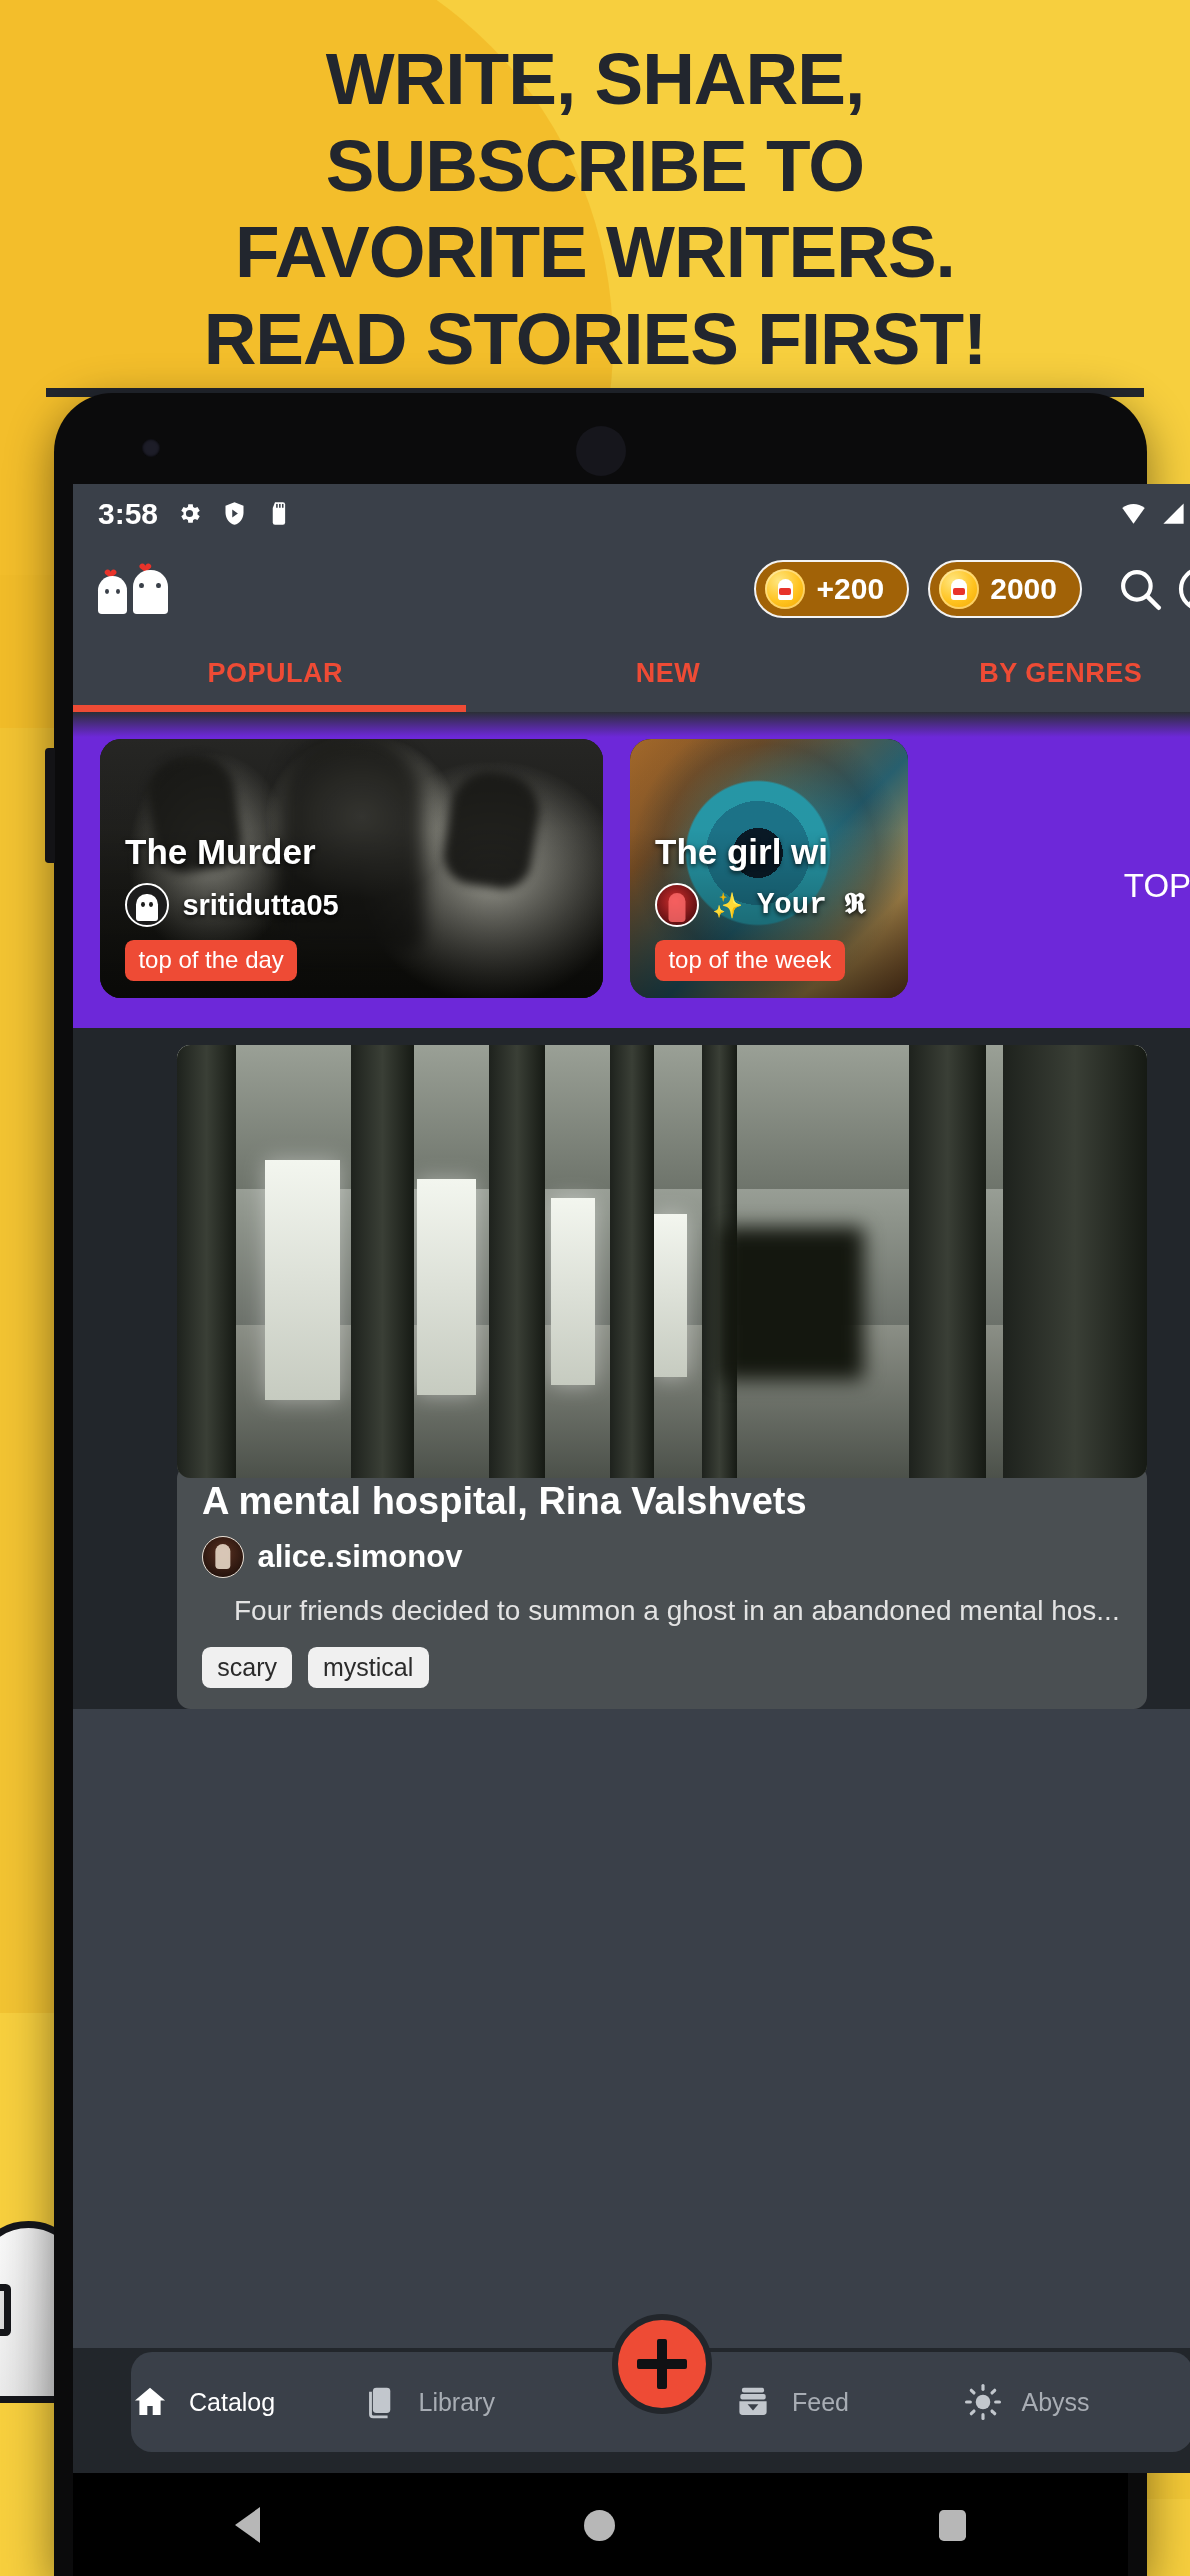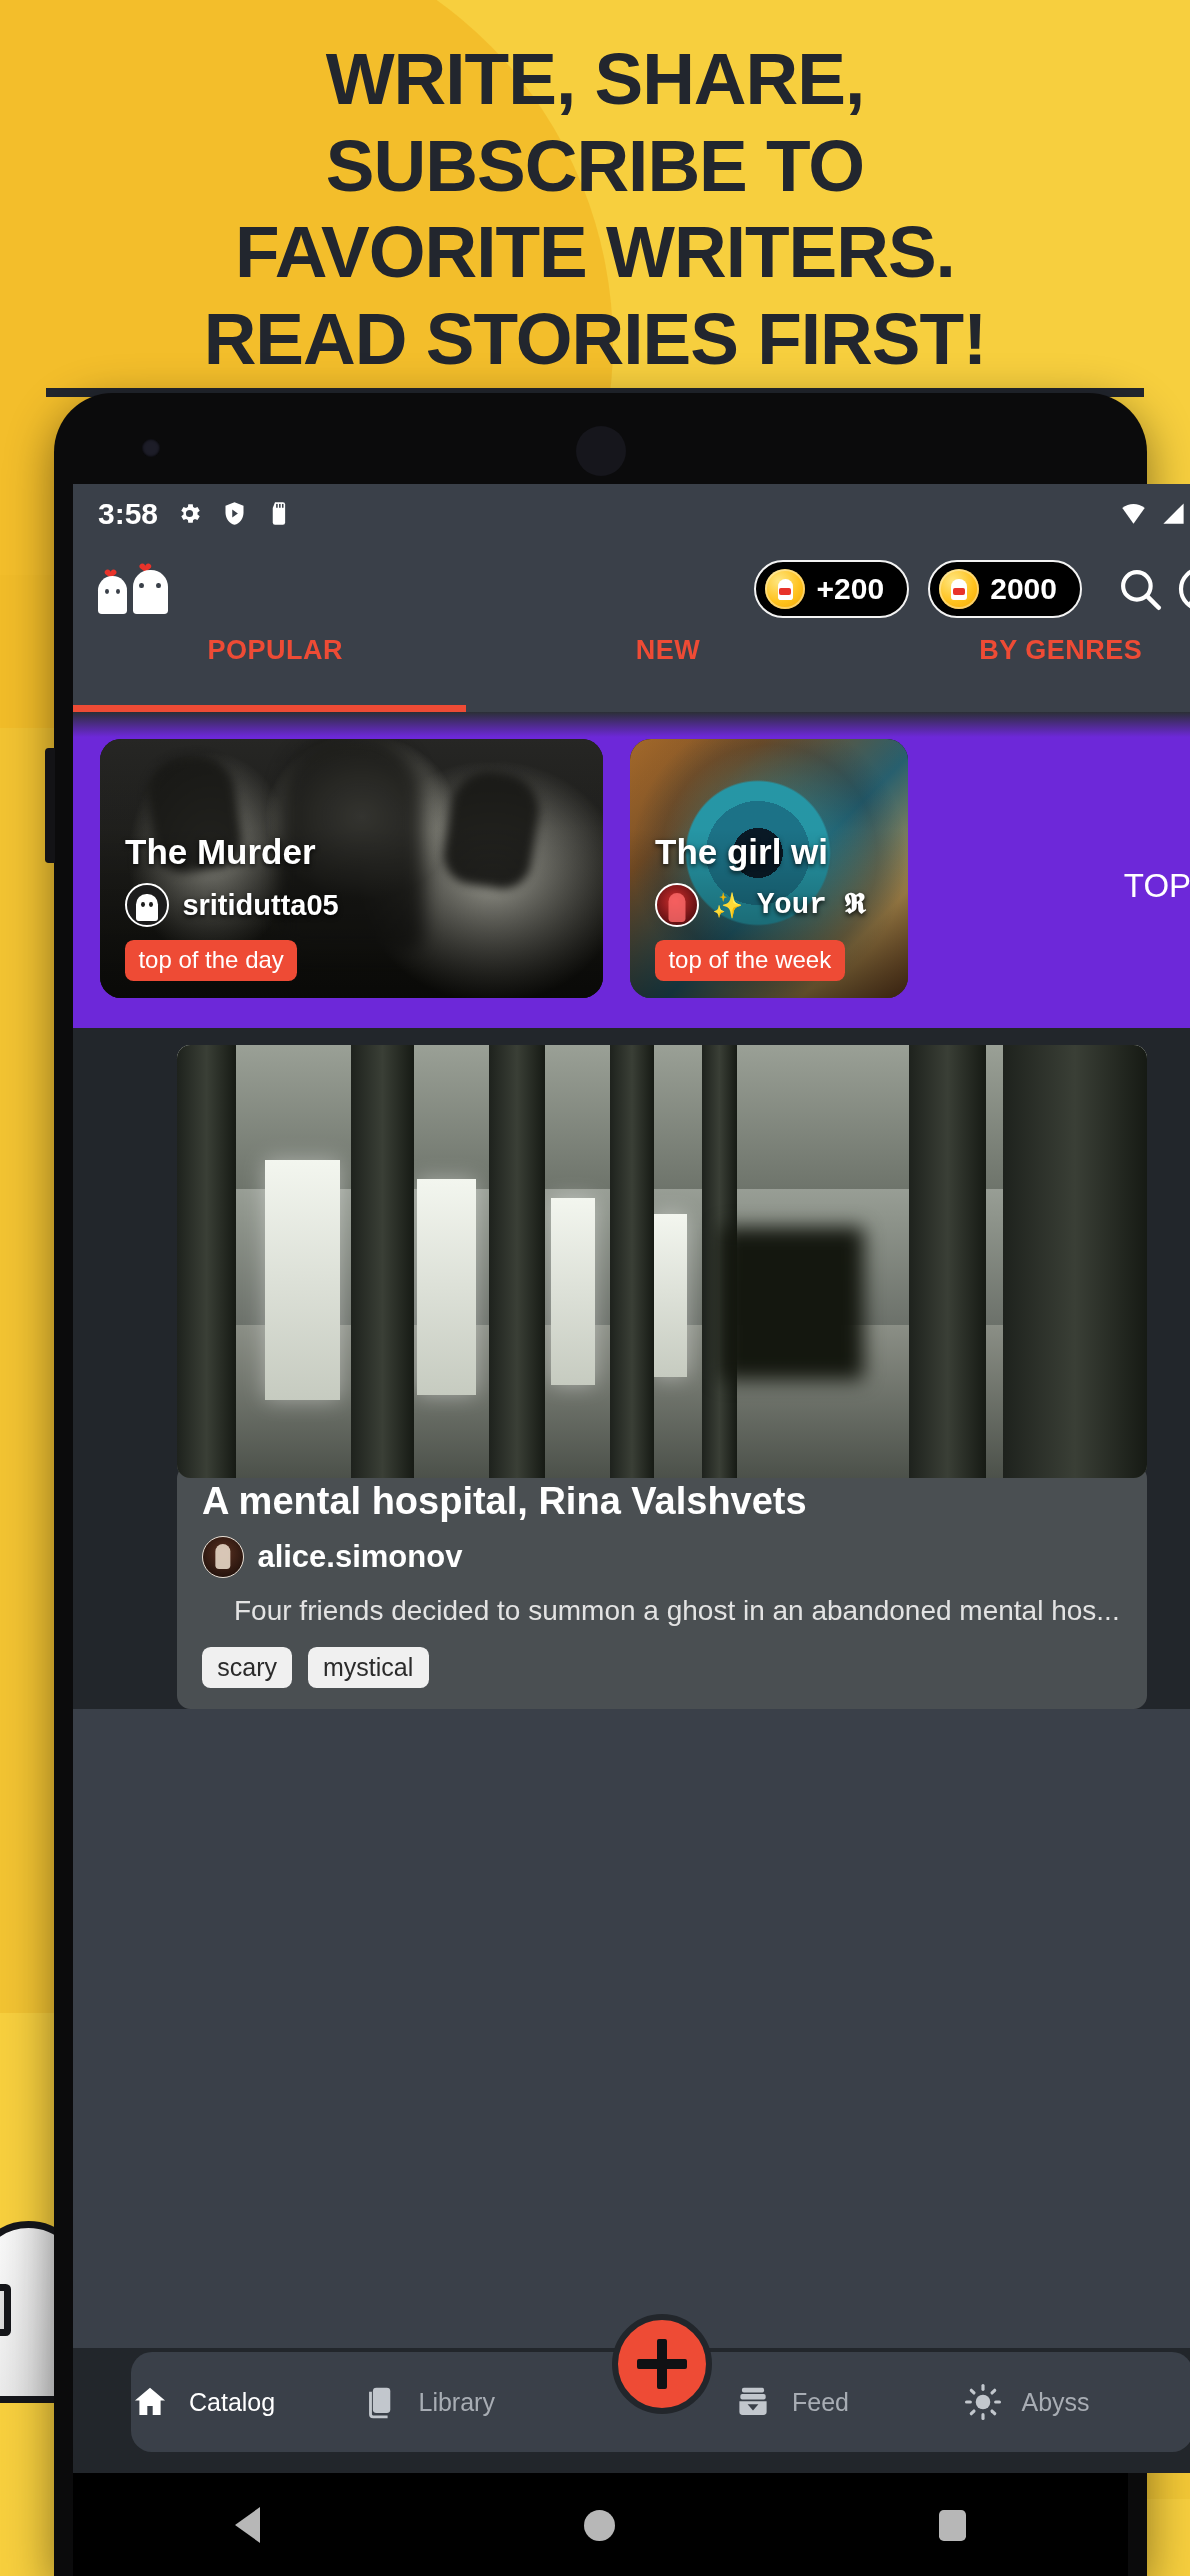--- a/index.html
+++ b/index.html
@@ -157,21 +157,21 @@
   }
   .ghost-mini .heart {
     position:absolute; top:-3.8px; left:5.8px; color:#E8332A; font-size:16.3px; line-height:1;
   }
   .ghost-mini.big { width:35px; height:50px; }
   .ghost-mini.big .gbody { width:35px; height:44px; border-radius:17px 17px 3.8px 3.8px; }
 
   .chips { display:flex; gap:19px; margin-left:auto; margin-right:21px; }
   .coin-chip {
     display:flex; align-items:center; gap:11.5px;
-    background:#000000; border:2.9px solid #f3f3f3;
+    background:#a16207; border:2.9px solid #f3f3f3;
     border-radius:38px; padding:6.7px 23px 6.7px 8.6px;
     color:#fff; font-size:30px; font-weight:bold;
   }
   .coin {
     width:40px; height:40px; border-radius:50%;
     background:radial-gradient(circle at 35% 30%, #FFE680 0%, #FFC21E 55%, #F0A400 100%);
     position:relative; flex:none;
     box-shadow:inset 0 0 0 1.9px rgba(255,255,255,.35);
   }
   .coin:before {
@@ -184,21 +184,21 @@
     width:11.5px; height:6.7px; background:#E8332A; border-radius:1.9px;
   }
   .hdr-icon { width:50px; height:50px; flex:none; margin-left:11.5px; }
 
   
   #tabs {
     height:77px; background:#3A4049;
     display:flex; position:relative;
   }
   .tab {
-    flex:1; display:flex; align-items:flex-start; justify-content:center;
+    flex:1; display:flex; align-items:center; justify-content:center;
     color:#EE4B35; font-size:27px; font-weight:bold; letter-spacing:0.5px;padding-left:12px;
   }
   .tab.active { color:#EE4B35; }
   .tab-underline {
     position:absolute; bottom:0; left:0; width:33.33%;
     height:6.7px; background:#EE4B35;
   }
 
   
   #carousel {

